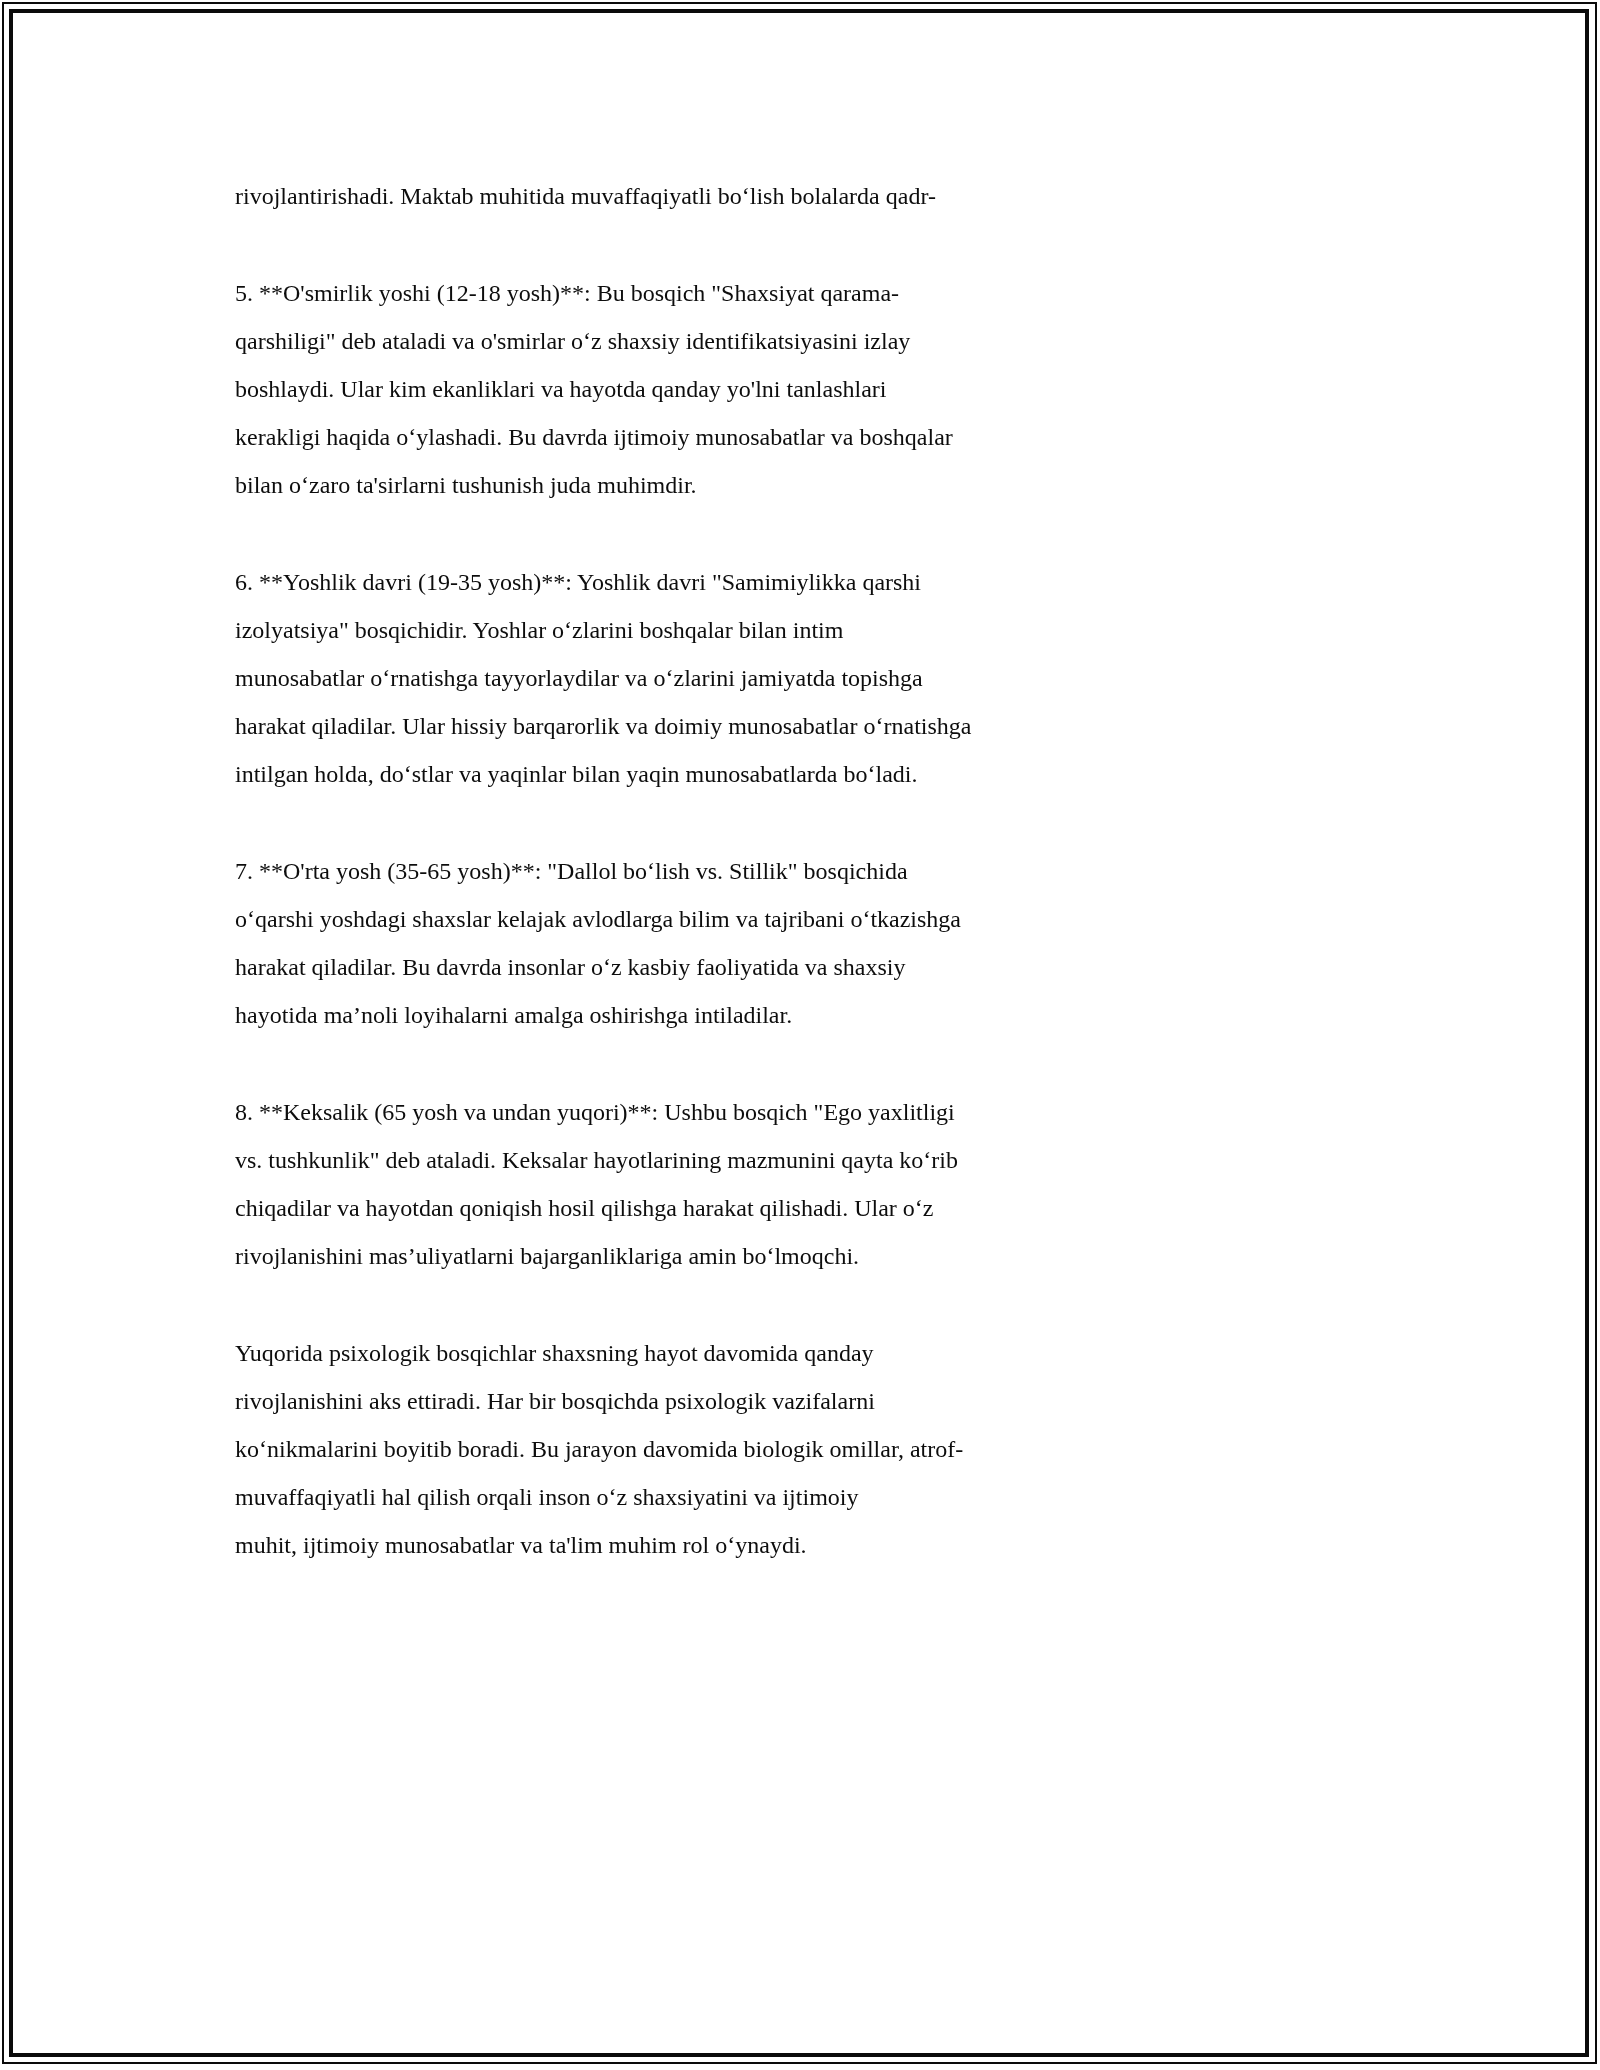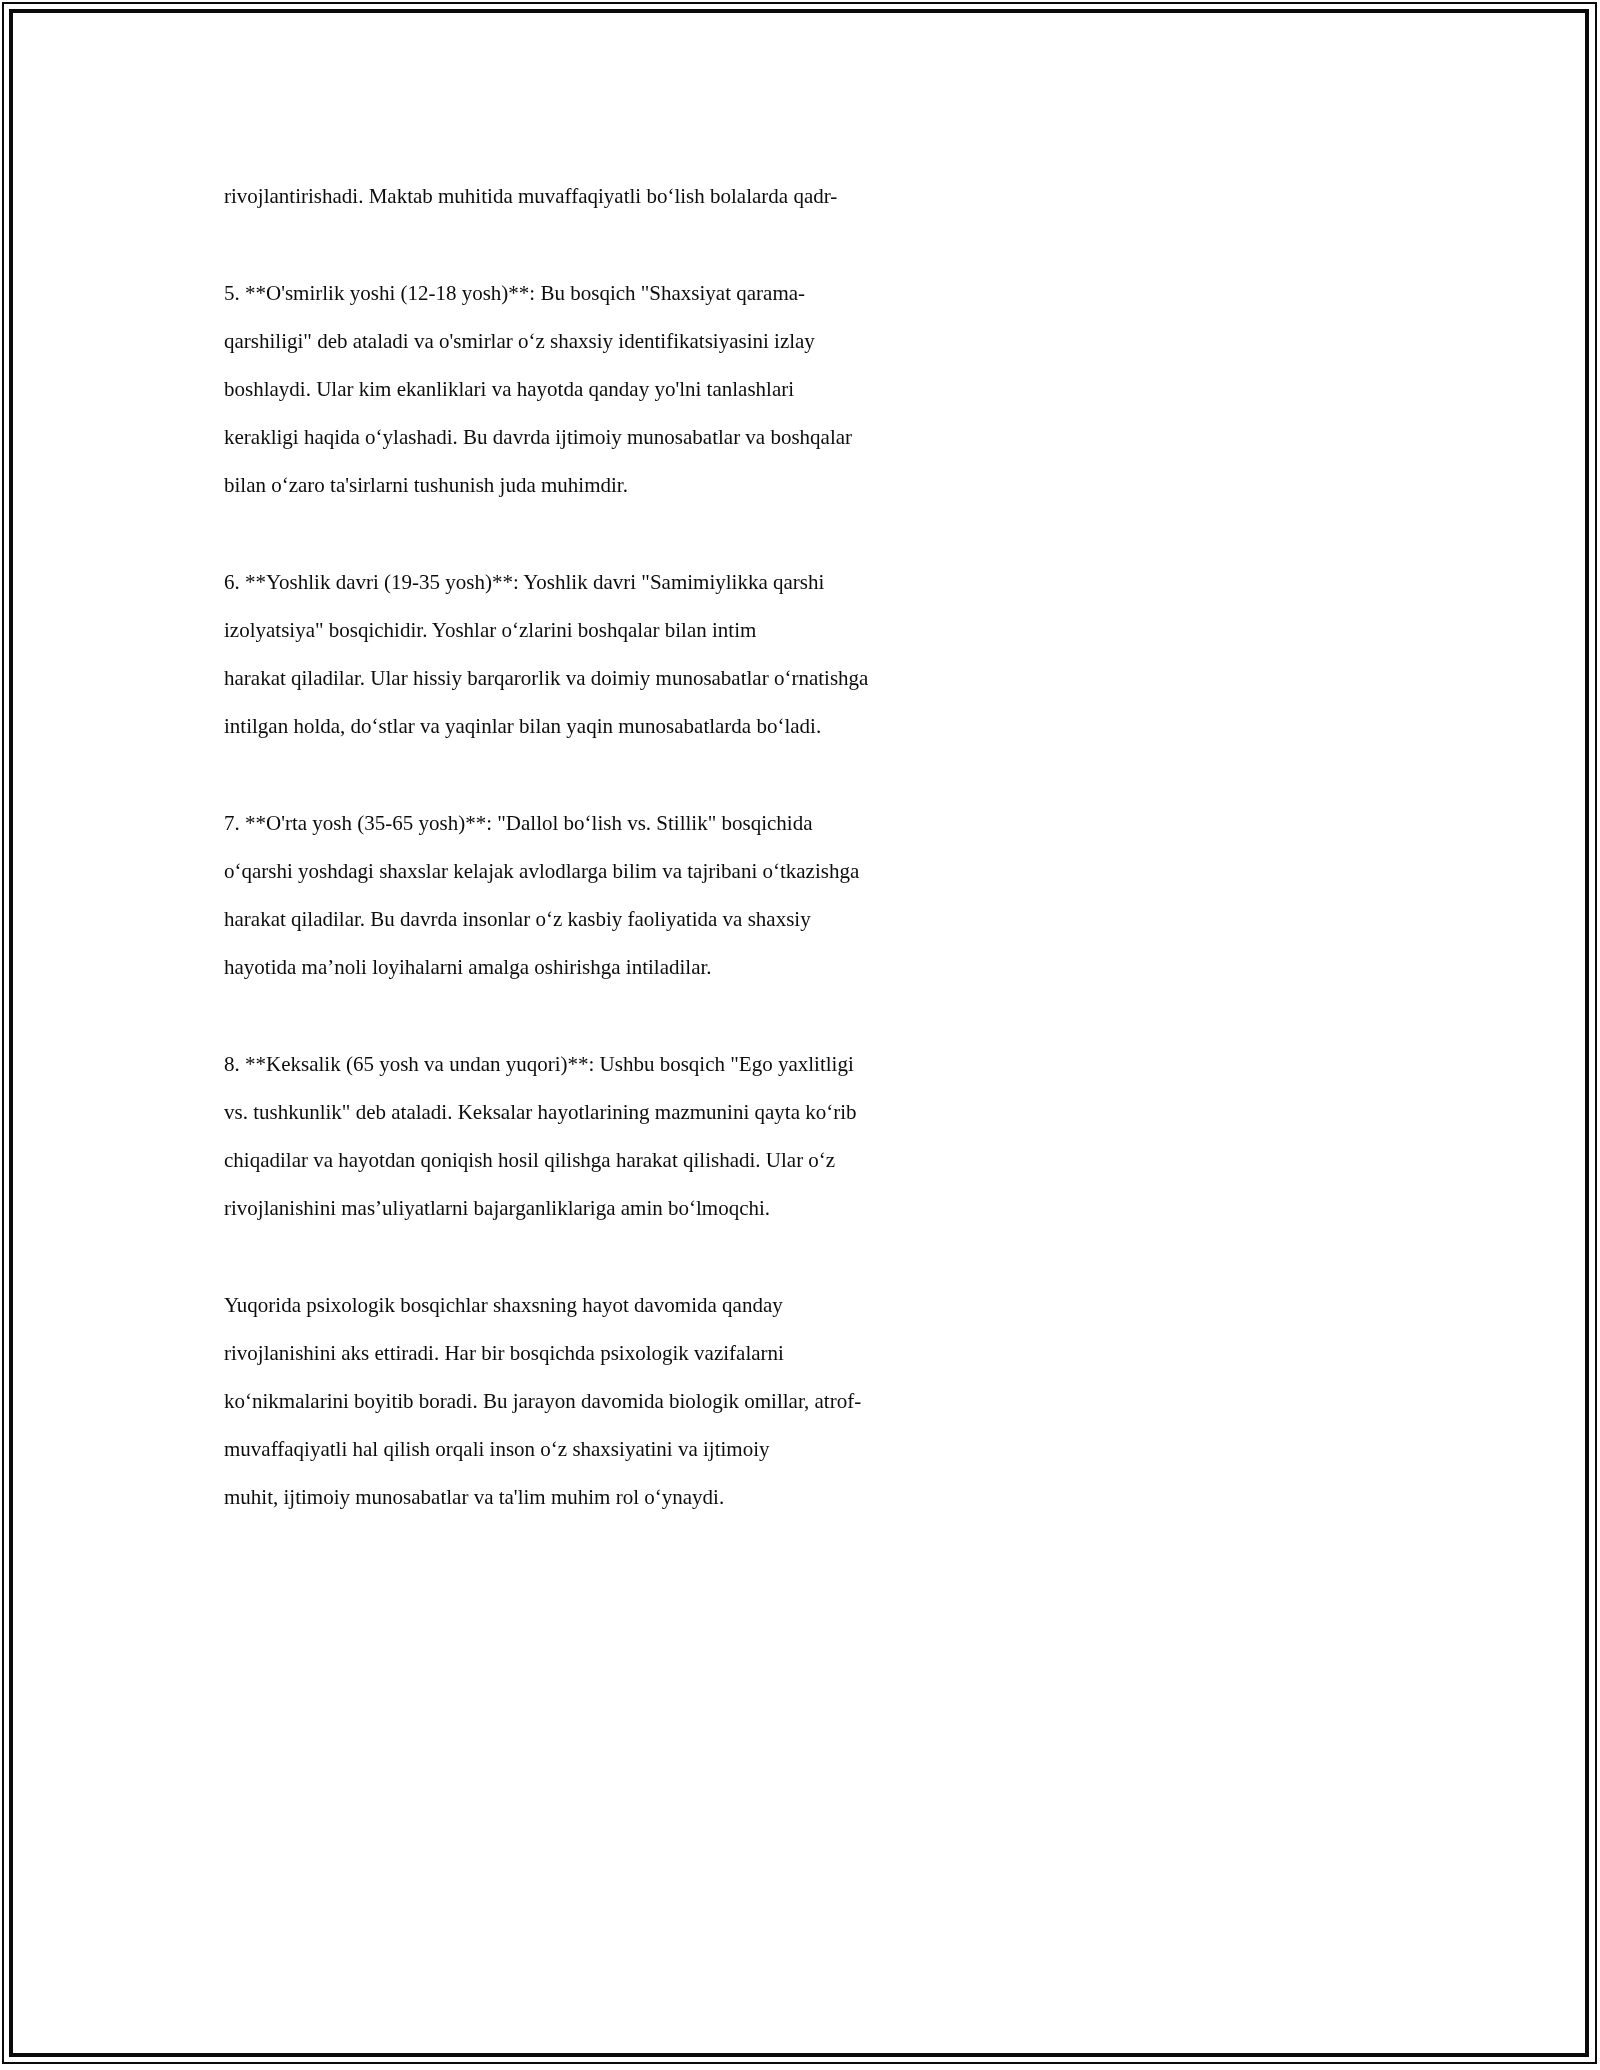--- a/index.html
+++ b/index.html
@@ -24,24 +24,24 @@
   }
   .frame-inner {
     position: absolute;
     top: 9px; left: 9px; right: 11px; bottom: 13px;
     border: 4px solid #0a0a0a;
     pointer-events: none;
   }
   .content {
     position: absolute;
     top: 172px;
-    left: 224px;
+    left: 235px;
     width: 1180px;
     color: #0d0d0d;
-    font-size: 21px;
+    font-size: 24px;
     line-height: 48px;
   }
   .content p {
     margin: 0 0 49px 0;
     padding: 0;
   }
   .line {
     display: block;
     white-space: pre;
   }
@@ -63,20 +63,21 @@
       <span class="line">5. **O'smirlik yoshi (12-18 yosh)**: Bu bosqich "Shaxsiyat qarama-</span>
       <span class="line">qarshiligi" deb ataladi va o'smirlar o‘z shaxsiy identifikatsiyasini izlay</span>
       <span class="line">boshlaydi. Ular kim ekanliklari va hayotda qanday yo'lni tanlashlari</span>
       <span class="line">kerakligi haqida o‘ylashadi. Bu davrda ijtimoiy munosabatlar va boshqalar</span>
       <span class="line">bilan o‘zaro ta'sirlarni tushunish juda muhimdir.</span>
     </p>
 
     <p>
       <span class="line">6. **Yoshlik davri (19-35 yosh)**: Yoshlik davri "Samimiylikka qarshi</span>
       <span class="line">izolyatsiya" bosqichidir. Yoshlar o‘zlarini boshqalar bilan intim</span>
+      <span class="line">munosabatlar o‘rnatishga tayyorlaydilar va o‘zlarini jamiyatda topishga</span>
       <span class="line">harakat qiladilar. Ular hissiy barqarorlik va doimiy munosabatlar o‘rnatishga</span>
       <span class="line">intilgan holda, do‘stlar va yaqinlar bilan yaqin munosabatlarda bo‘ladi.</span>
     </p>
 
     <p>
       <span class="line">7. **O'rta yosh (35-65 yosh)**: "Dallol bo‘lish vs. Stillik" bosqichida</span>
       <span class="line">o‘qarshi yoshdagi shaxslar kelajak avlodlarga bilim va tajribani o‘tkazishga</span>
       <span class="line">harakat qiladilar. Bu davrda insonlar o‘z kasbiy faoliyatida va shaxsiy</span>
       <span class="line">hayotida ma’noli loyihalarni amalga oshirishga intiladilar.</span>
     </p>

